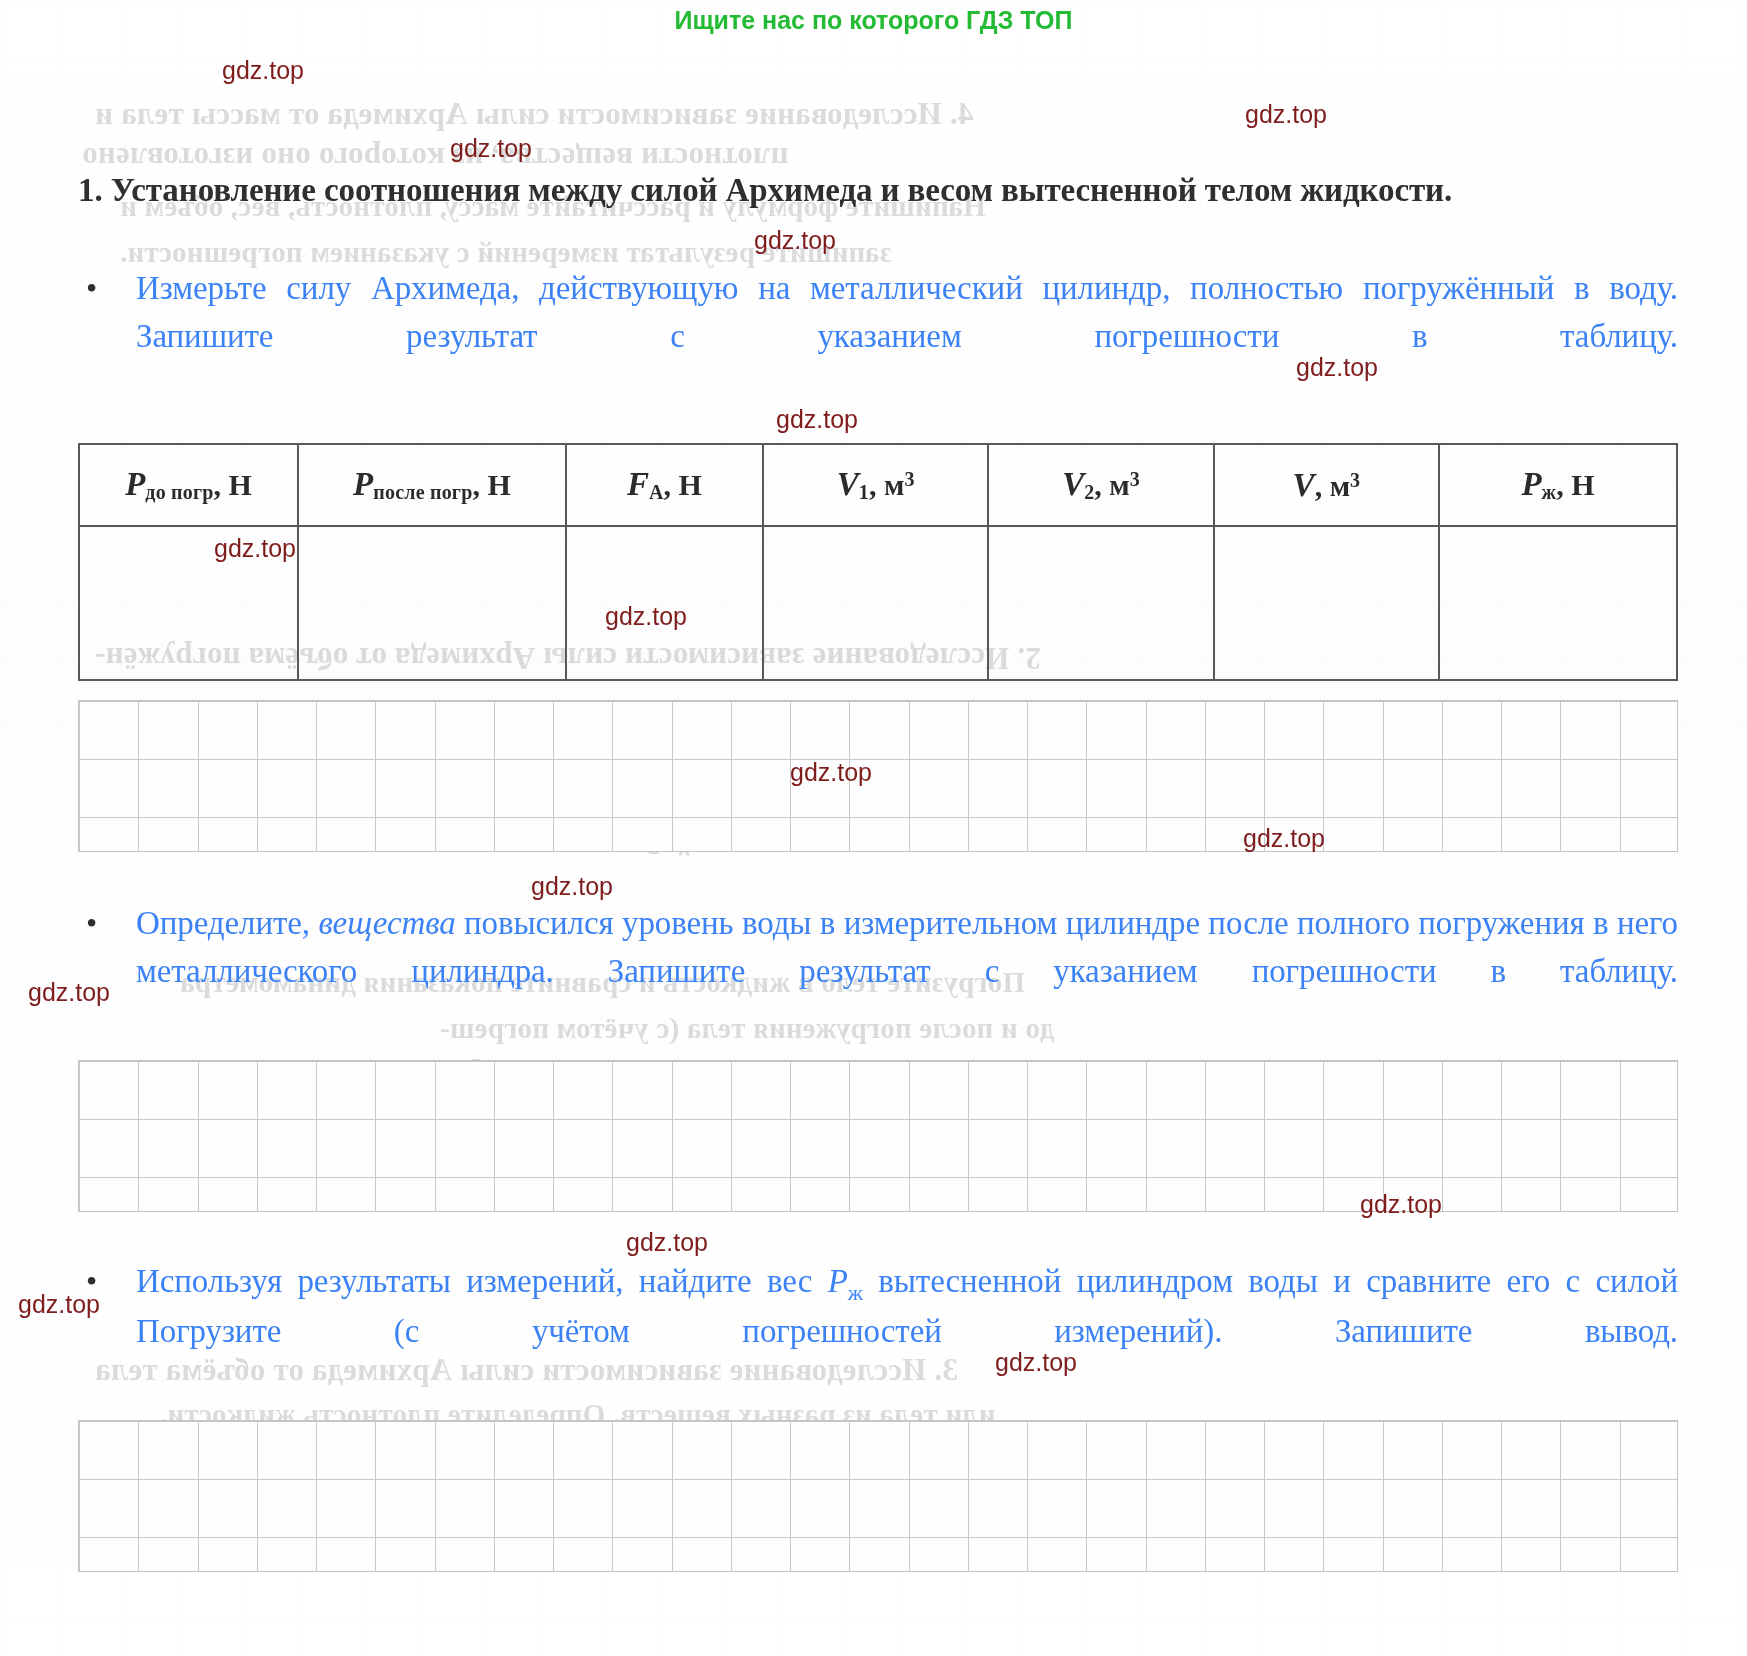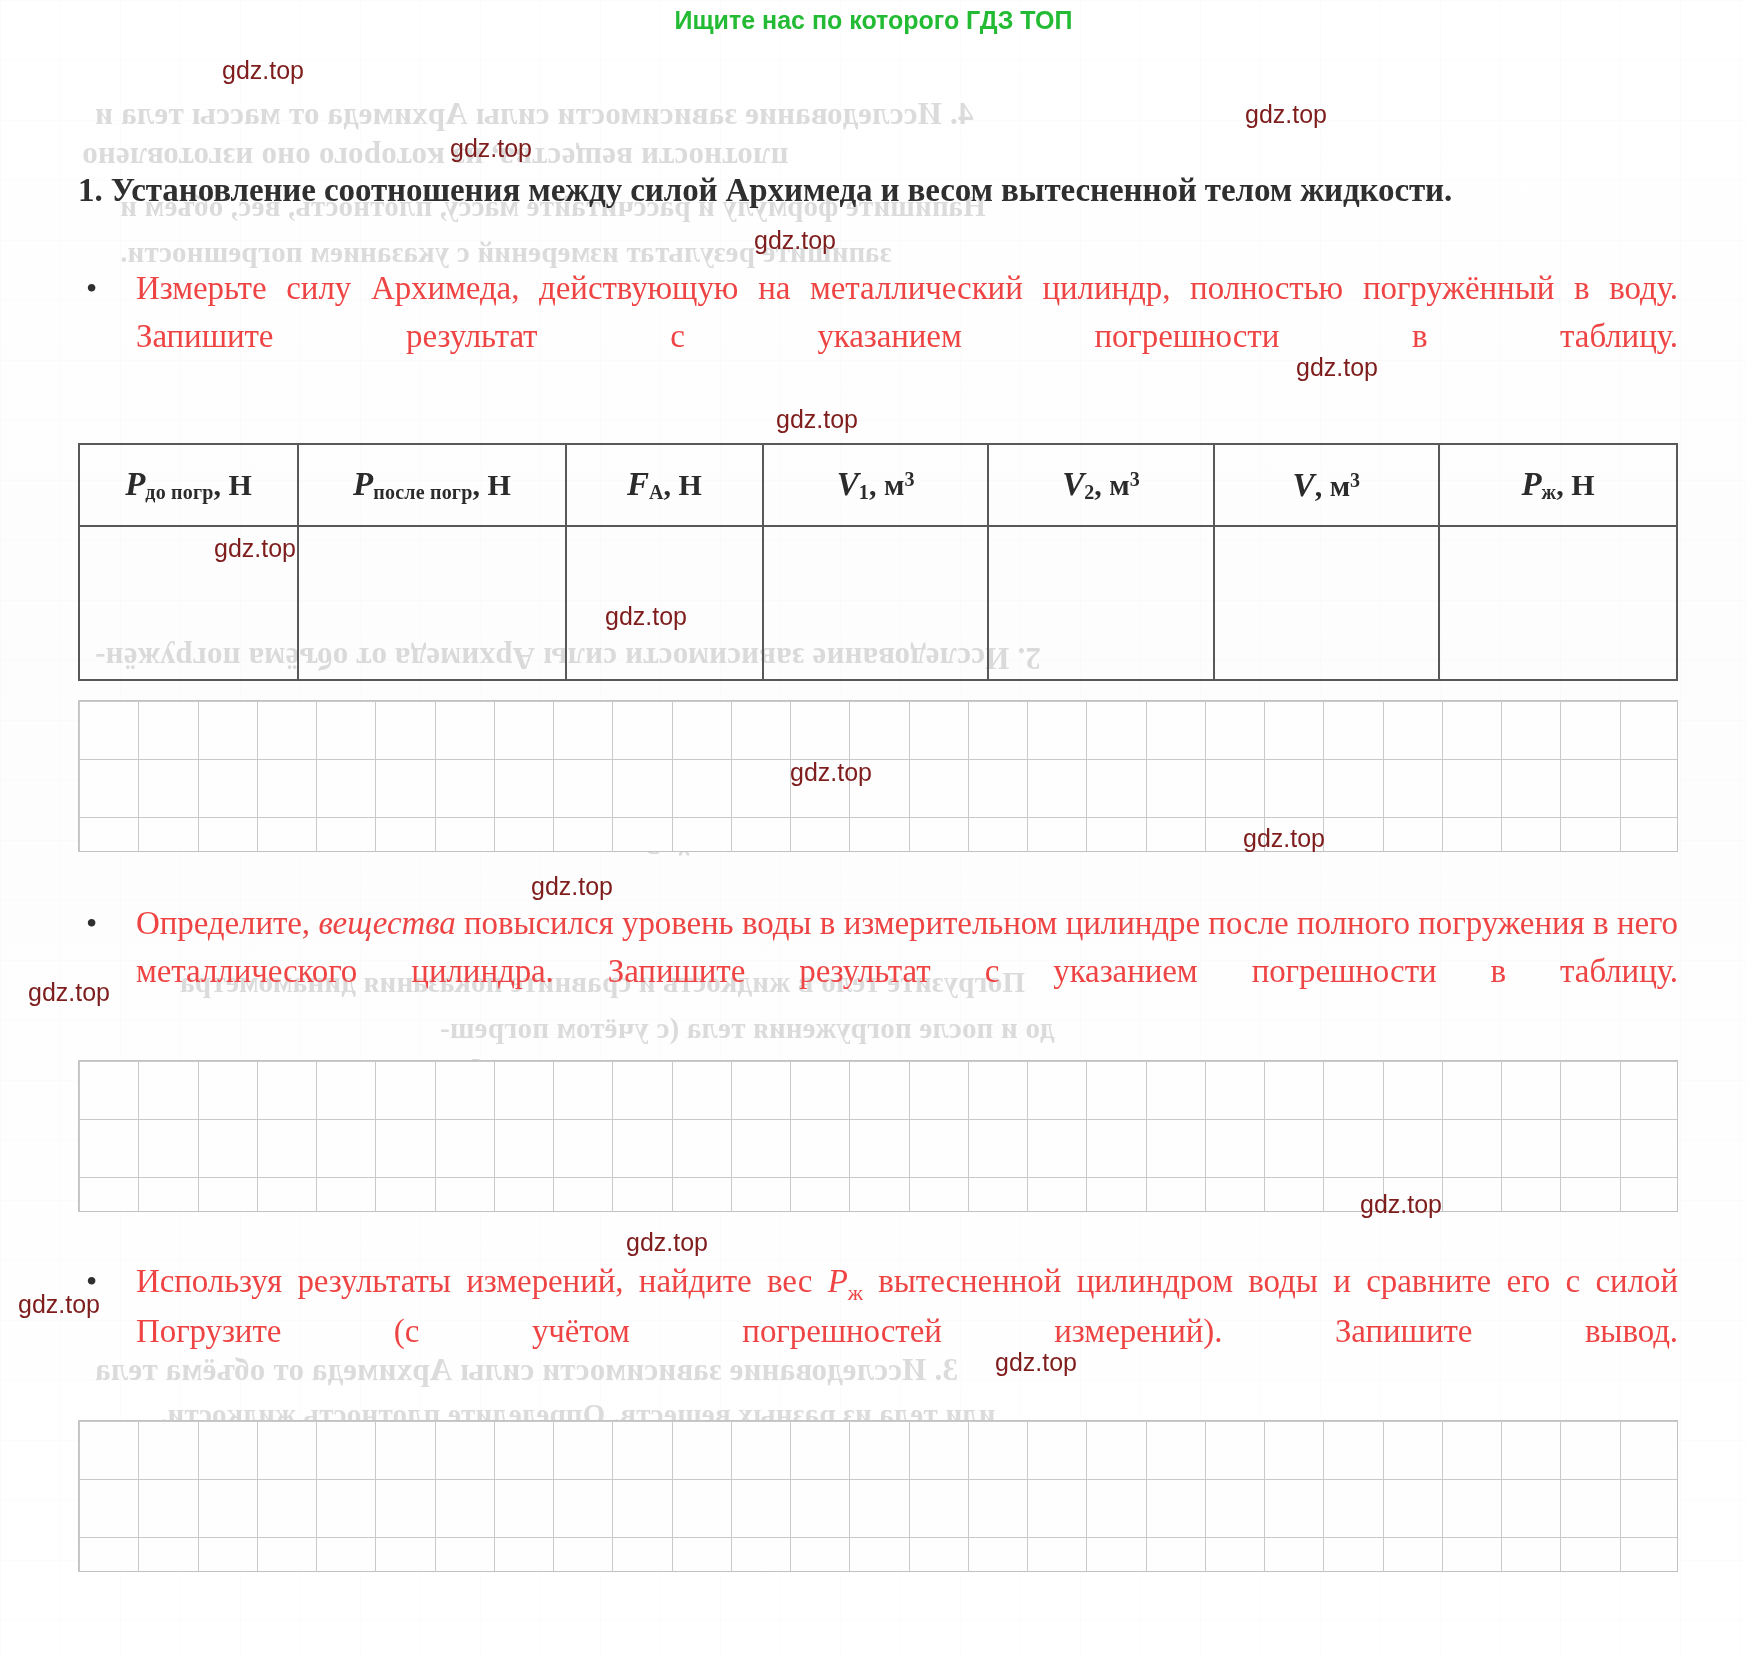--- a/index.html
+++ b/index.html
@@ -121,21 +121,21 @@
     text-align: left;
     padding-left: 8px;
     box-sizing: border-box;
   }
   .bullet-text {
     flex: 1 1 auto;
     font-size: 33px;
     line-height: 1.44;
     text-align: justify;
     text-align-last: left;
-    color: #ef4444;
+    color: #3b82f6;
     letter-spacing: -.1px;
   }
   .bullet-text.last-justify { text-align-last: justify; }
   .bullet-text i { font-style: italic; }
 
   
   .data-table {
     position: absolute;
     left: 78px;
     top: 443px;

